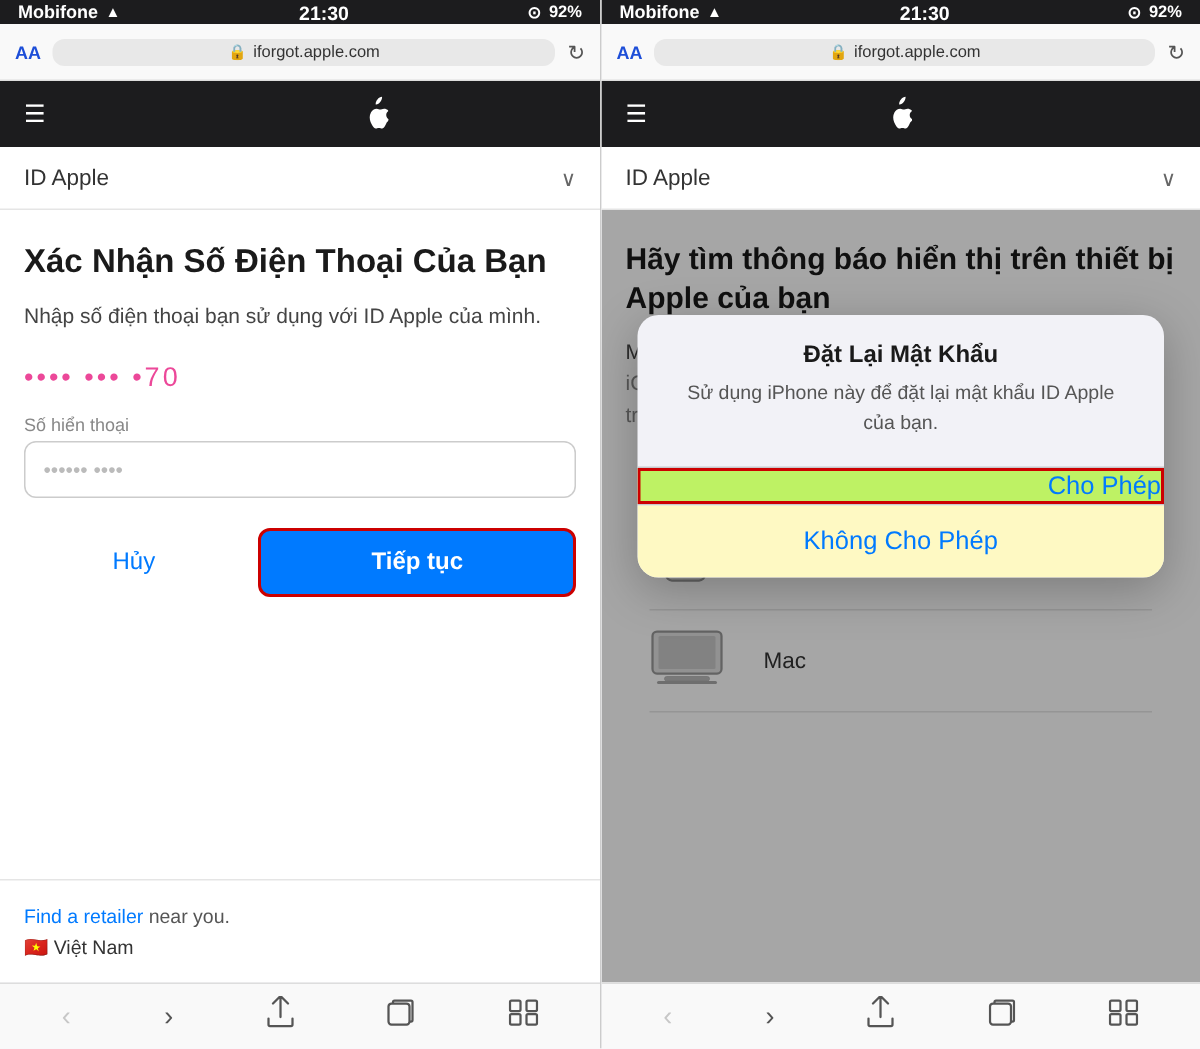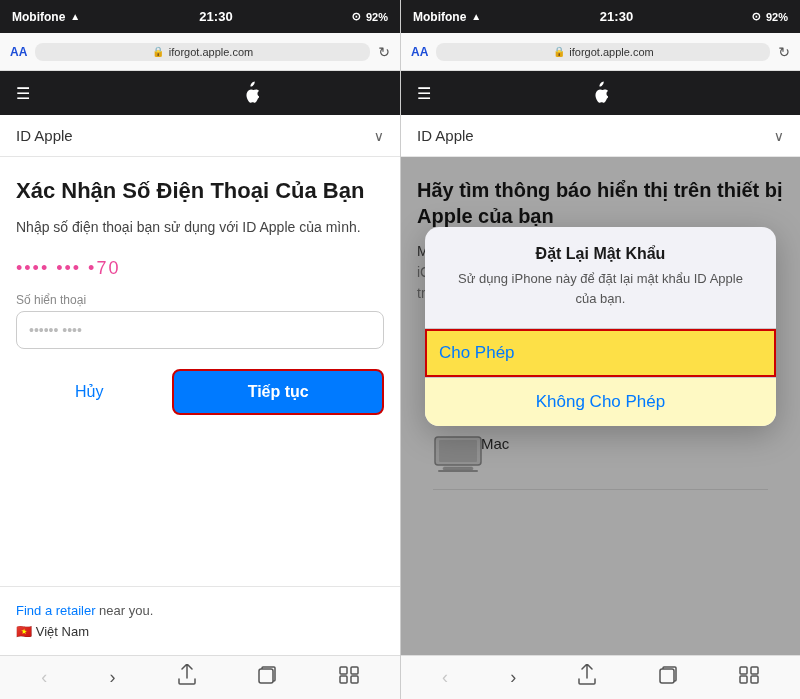--- a/index.html
+++ b/index.html
@@ -25,21 +25,21 @@
     }
 
     
     .status-bar {
       background: #1c1c1e;
       color: #fff;
       display: flex;
       align-items: center;
       justify-content: space-between;
       padding: 0 12px;
-      height: 33px;
+      height: 16px;
       font-size: 12px;
       font-weight: 600;
     }
     .status-left { display: flex; align-items: center; gap: 5px; }
     .status-right { display: flex; align-items: center; gap: 5px; font-size: 11px; }
 
     
     .address-bar {
       background: #f9f9f9;
       border-bottom: 1px solid #ddd;
@@ -274,26 +274,26 @@
       line-height: 1.5;
       padding: 0 8px 14px;
     }
     .modal-divider {
       height: 1px;
       background: #c8c8cc;
     }
     .modal-btn-allow {
       display: block;
       width: 100%;
-      padding: 12px;
-      text-align: left;
+      padding: 0;
+      text-align: right;
       font-size: 17px;
       font-weight: 500;
       color: #007aff;
-      background: #fde047;
+      background: #bef264;
       border: none;
       cursor: pointer;
       border: 2px solid #cc0000;
     }
     .modal-divider2 {
       height: 1px;
       background: #c8c8cc;
     }
     .modal-btn-deny {
       display: block;
@@ -307,22 +307,22 @@
       cursor: pointer;
     }
 
     
     .device-list {
       padding: 0 16px;
       margin-top: 10px;
     }
     .device-item {
       display: flex;
-      align-items: flex-start;
-      gap: 0;
+      align-items: center;
+      gap: 28px;
       padding: 12px 0;
       border-bottom: 1px solid #e5e5e5;
     }
     .device-icon {
       width: 48px;
       text-align: center;
       flex-shrink: 0;
     }
     .device-name {
       font-size: 15px;

